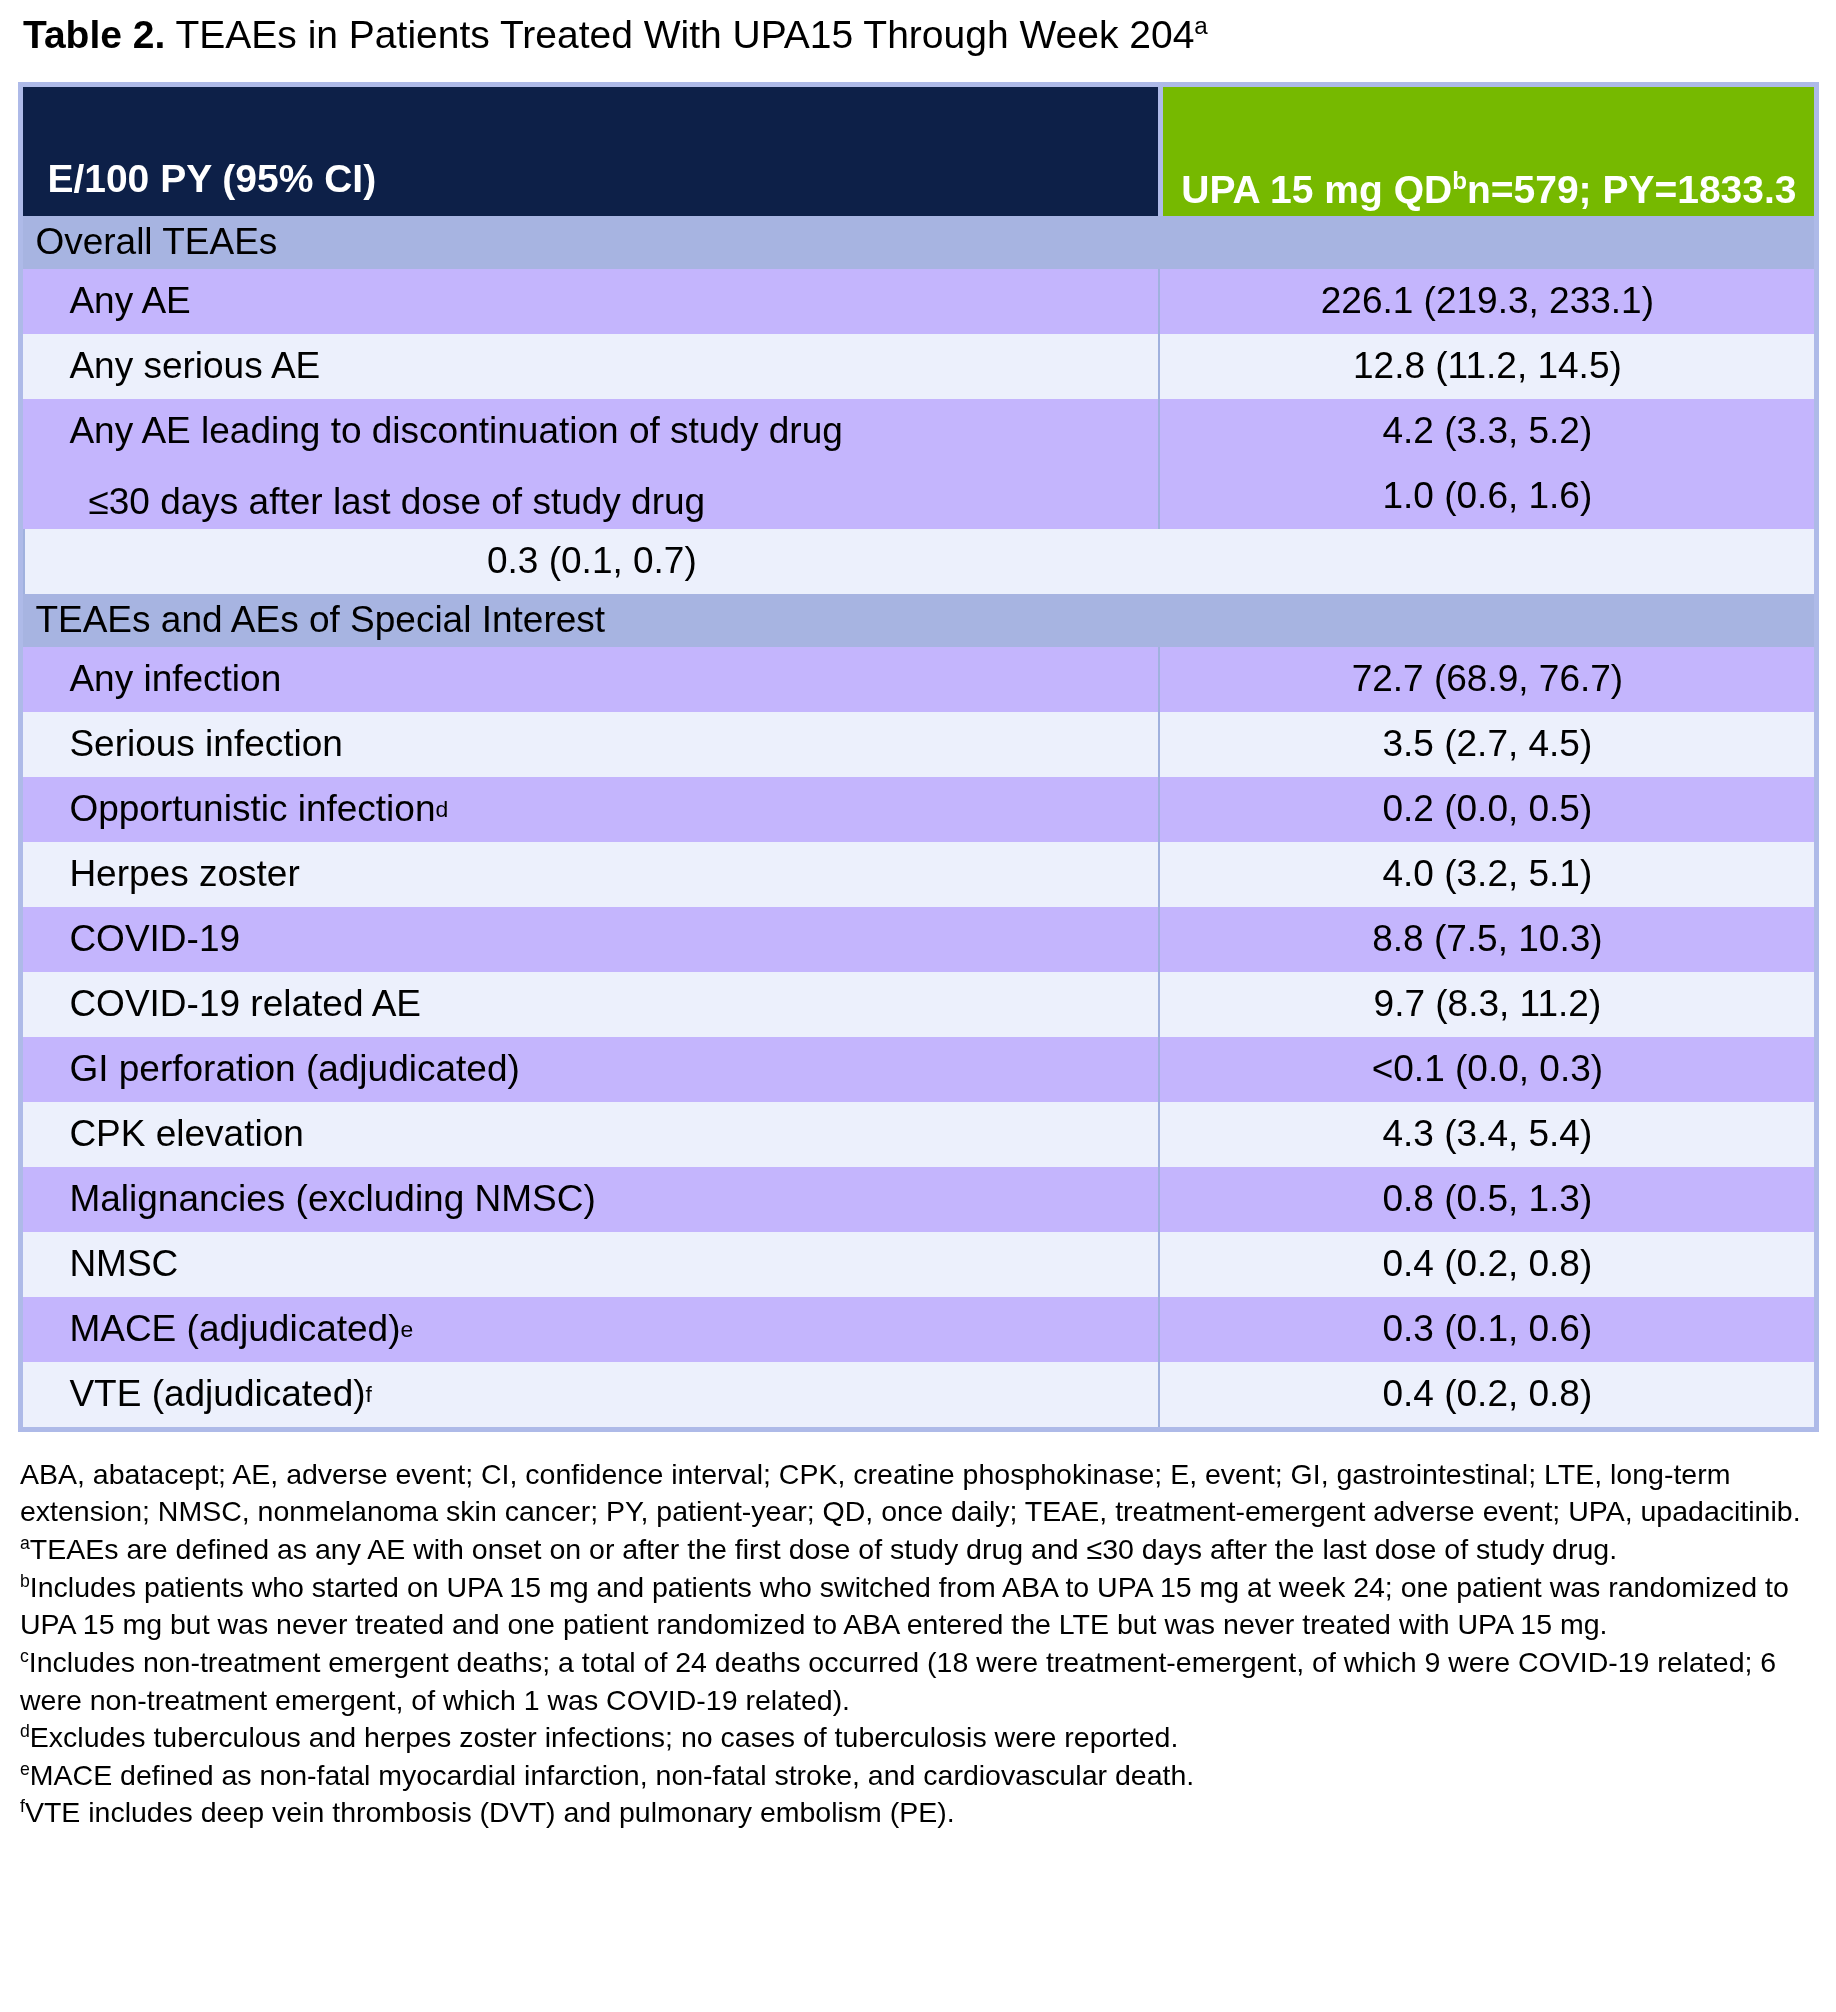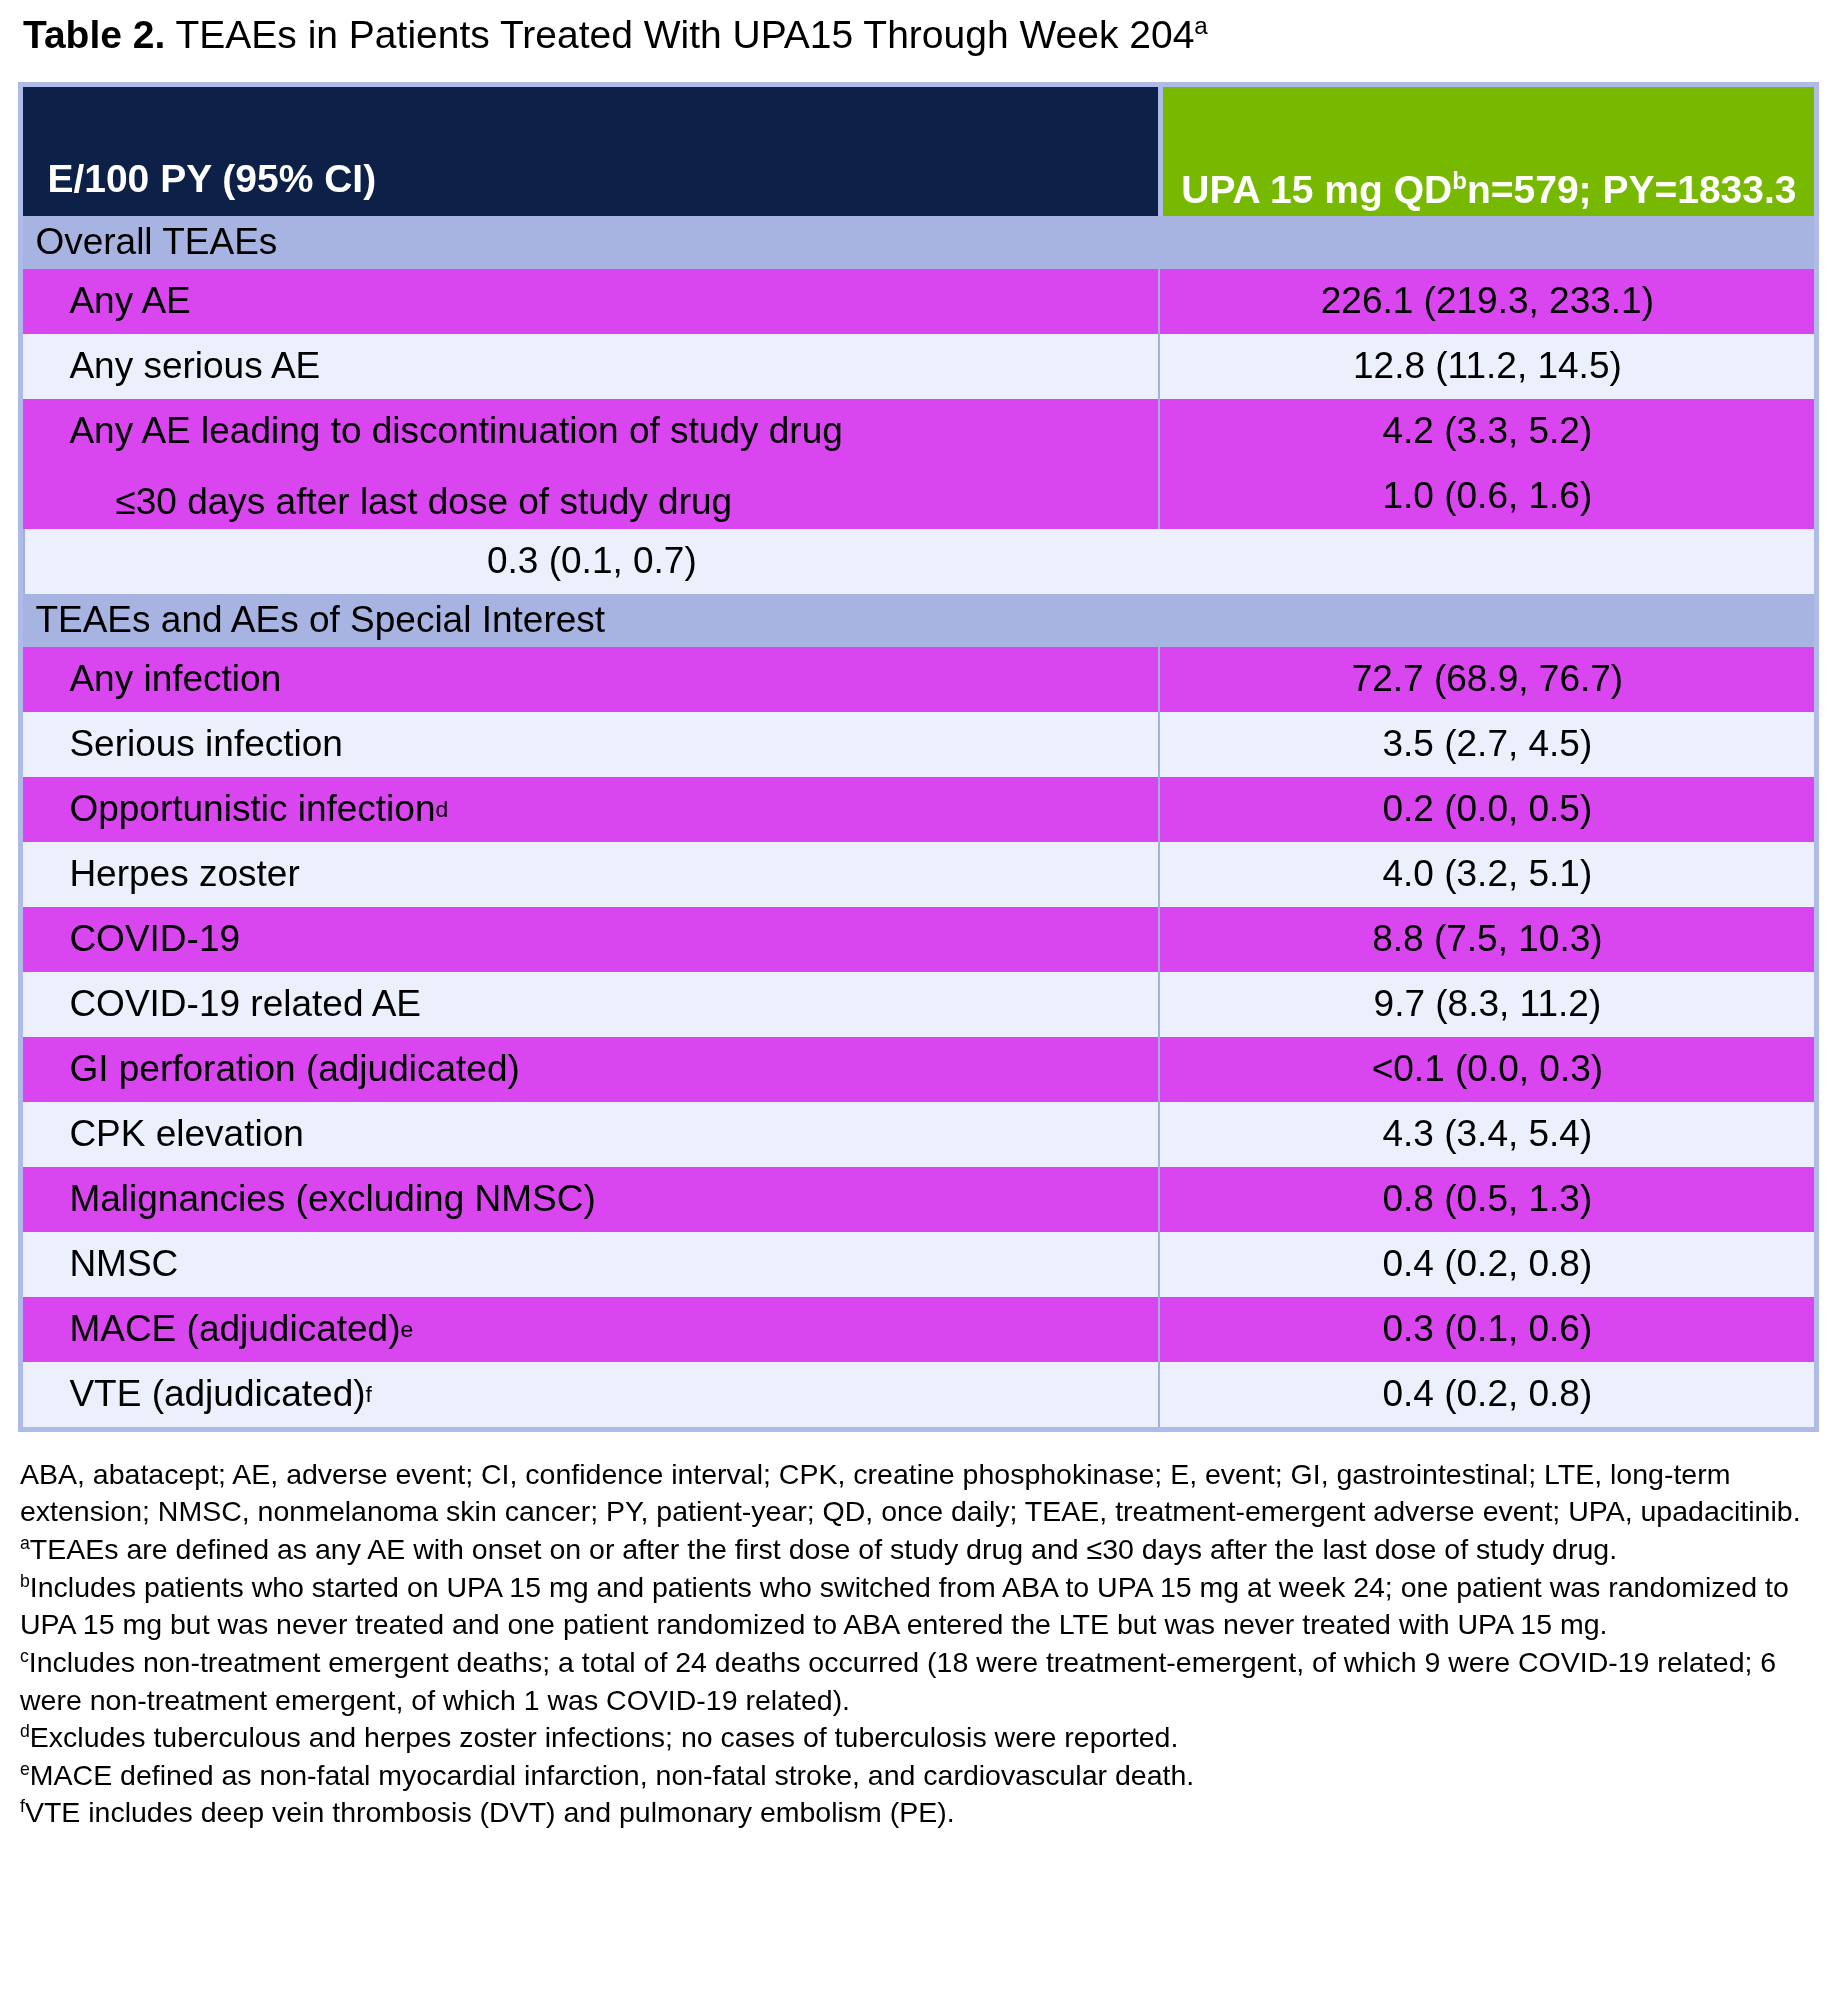--- a/index.html
+++ b/index.html
@@ -74,29 +74,29 @@
     font-size: 37px;
     color: #000;
   }
 
   
   .data-row {
     display: grid;
     grid-template-columns: 1135px 1fr;
     height: 65px;
   }
-  .data-row.white { background: #d946ef; }
+  .data-row.white { background: #c4b5fd; }
   .data-row.lav   { background: #ECF0FC; }
   .cell-label {
     display: flex;
     align-items: center;
     padding-left: 46px;
     font-size: 37px;
   }
-  .cell-label.indent2 { padding-left: 92px; margin-top: 12px; }
+  .cell-label.indent2 { padding-left: 65px; margin-top: 12px; }
   .cell-value {
     border-left: 2.8px solid #A0B1DE;
     display: flex;
     align-items: center;
     justify-content: center;
     font-size: 37px;
     text-align: right;
   }
 
   

